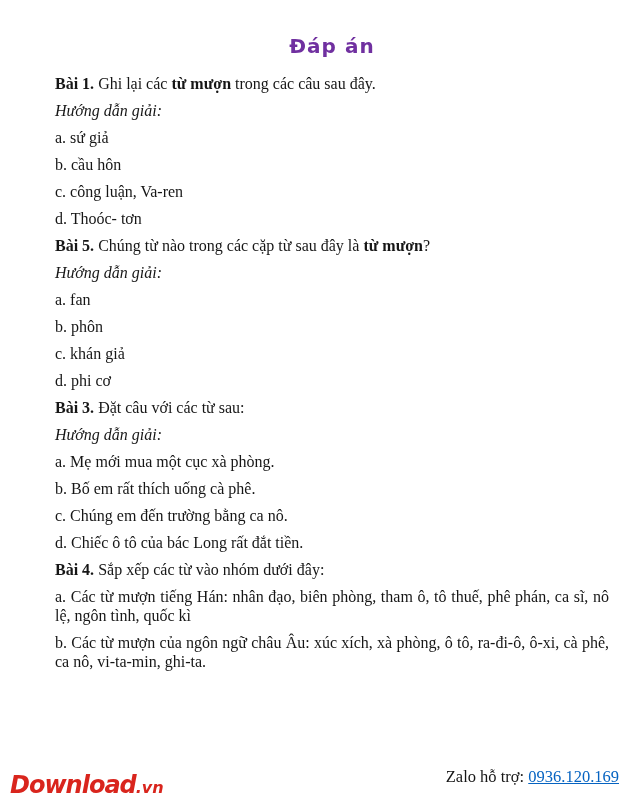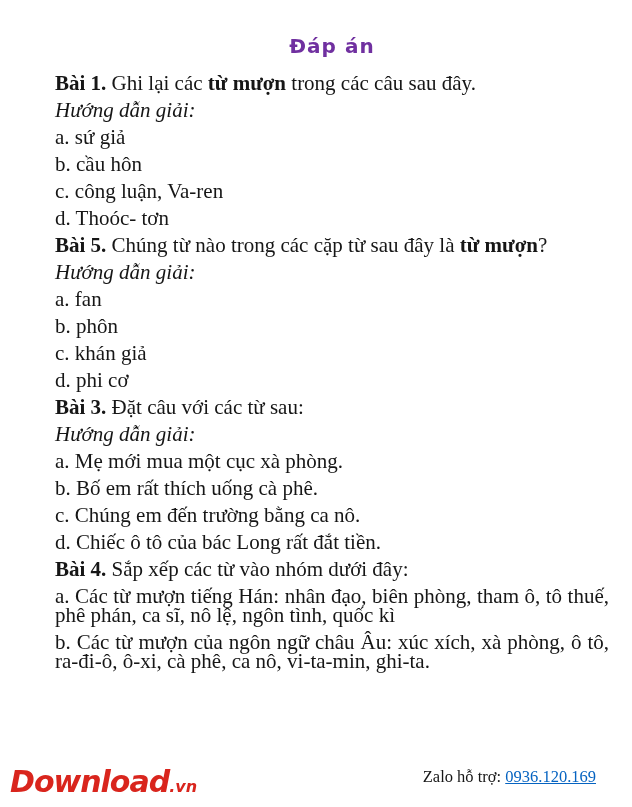--- a/index.html
+++ b/index.html
@@ -17,21 +17,21 @@
     text-align: center;
     font-family: "DejaVu Sans", sans-serif;
     font-weight: bold;
     font-size: 20px;
     line-height: 24px;
     letter-spacing: 1px;
     color: var(--title-purple, #7030a0);
     margin: 0 0 16px 0;
   }
   p.line {
-    font-size: 21px;
+    font-size: 16px;
     line-height: 19px;
     margin: 0 0 8px 0;
   }
   .b { font-weight: bold; }
   .i { font-style: italic; }
   .gap-after { margin-bottom: 21px; }
   .just {
     text-align: justify;
     line-height: 30px;
     margin-bottom: 3px;
@@ -40,25 +40,25 @@
     position: absolute;
     left: 10px;
     bottom: 8px;
     font-family: "DejaVu Sans", sans-serif;
     font-style: italic;
     font-weight: bold;
     color: var(--logo-red, #d9251d);
     white-space: nowrap;
     cursor: pointer;
   }
-  .logo-main { font-size: 30px; letter-spacing: -1px; }
+  .logo-main { font-size: 24px; letter-spacing: -1px; }
   .logo-suffix { font-size: 16px; }
   .footer-zalo {
     position: absolute;
-    right: 36px;
+    right: 13px;
     bottom: 20px;
     font-size: 16.5px;
     white-space: nowrap;
   }
   .phone-link {
     color: var(--link-blue, #0563c1);
     text-decoration: underline;
     cursor: pointer;
   }
 </style>

